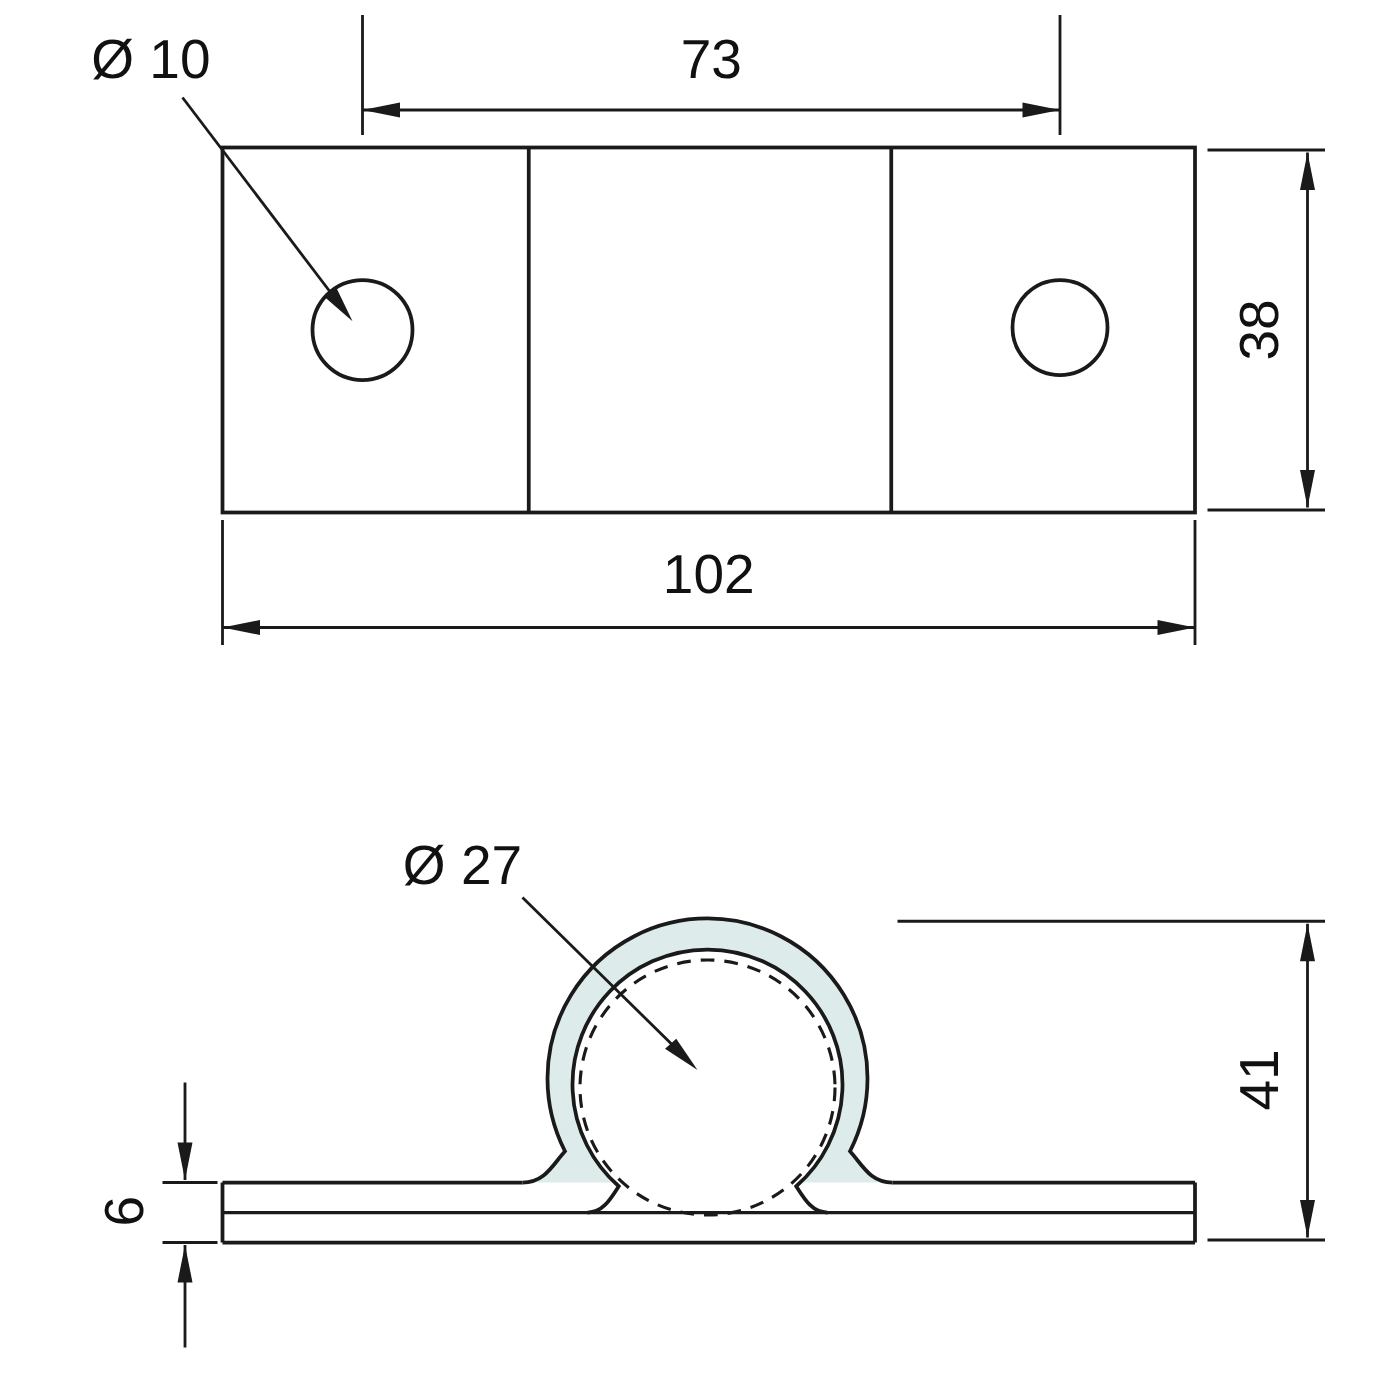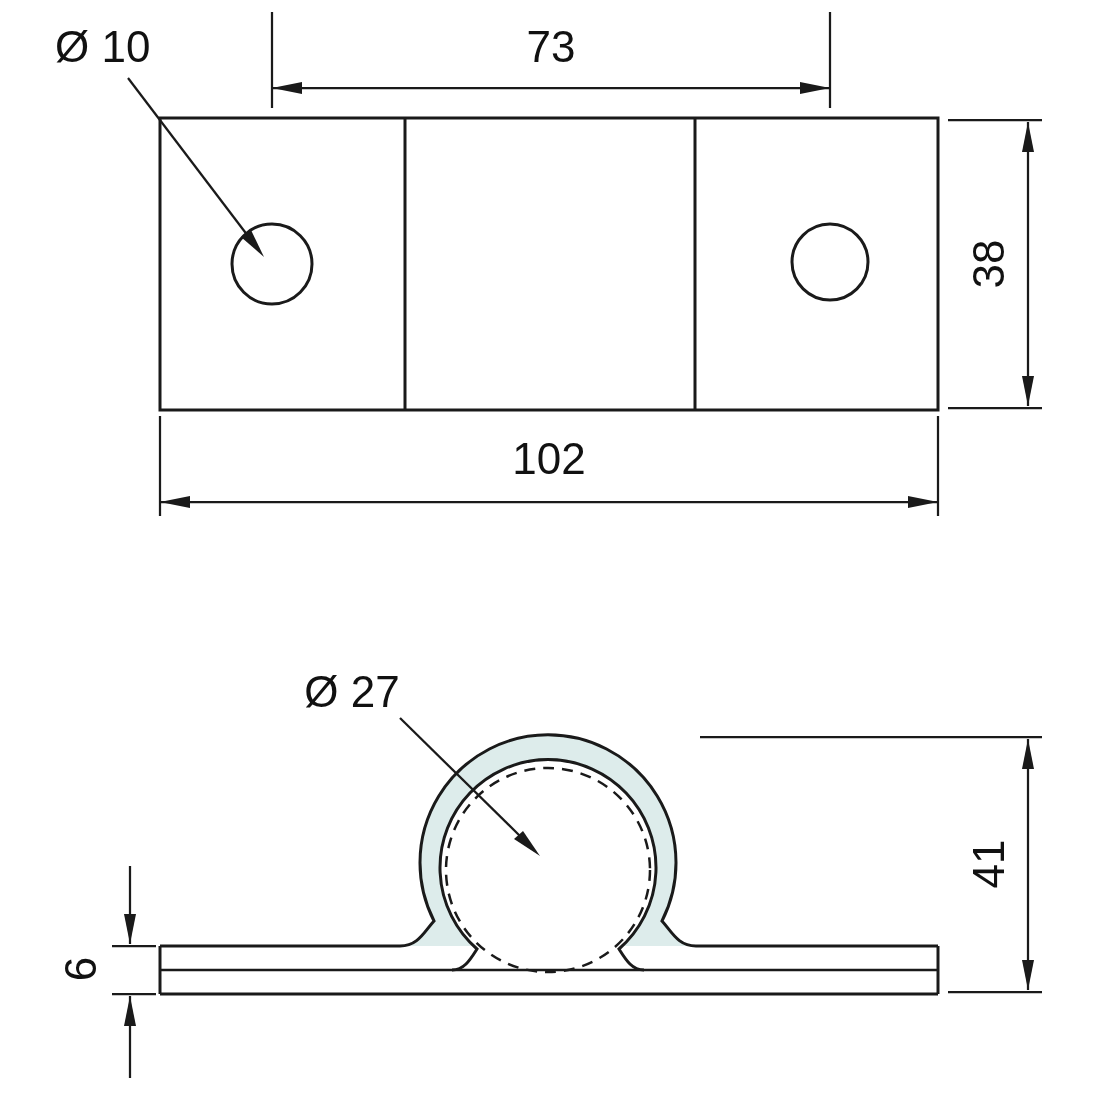--- a/index.html
+++ b/index.html
@@ -8,20 +8,21 @@
     width: 1100px;
     height: 1100px;
     background: #ffffff;
     font-family: "Liberation Sans", sans-serif;
   }
   .stage {
     width: 963px;
     height: 1100px;
     position: relative;
     background: #ffffff;
+    padding-left: 18px;
   }
   svg { display: block; }
   .outline   { stroke: #1a1a1a; stroke-width: 3;    fill: none; }
   .thinline  { stroke: #1a1a1a; stroke-width: 2.6;  fill: none; }
   .dimline   { stroke: #1a1a1a; stroke-width: 2.25; fill: none; }
   .arrow     { fill: #1a1a1a; stroke: none; }
   .dashedline{ stroke: #1a1a1a; stroke-width: 2.5; fill: none; stroke-dasharray: 11 8; }
   .dimtext   { font-family: "Liberation Sans", sans-serif; font-size: 44px; fill: #111111; }
   .nofill    { fill: none; }
 </style>

